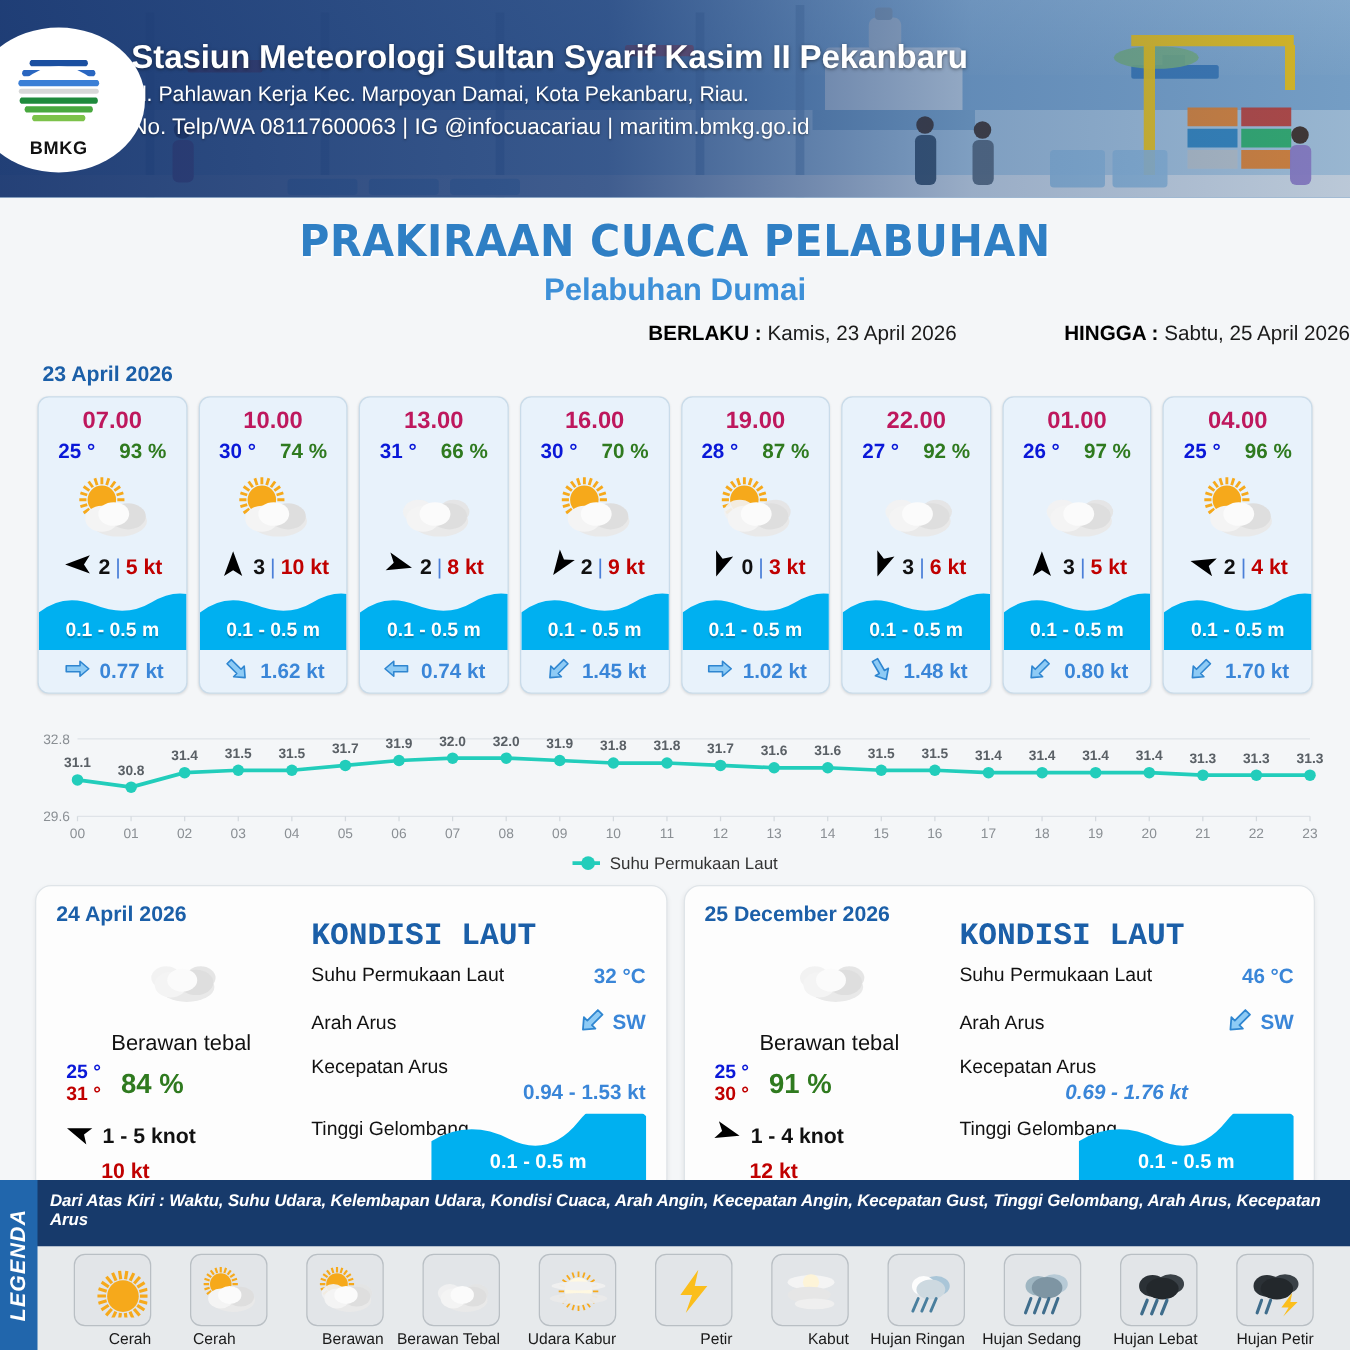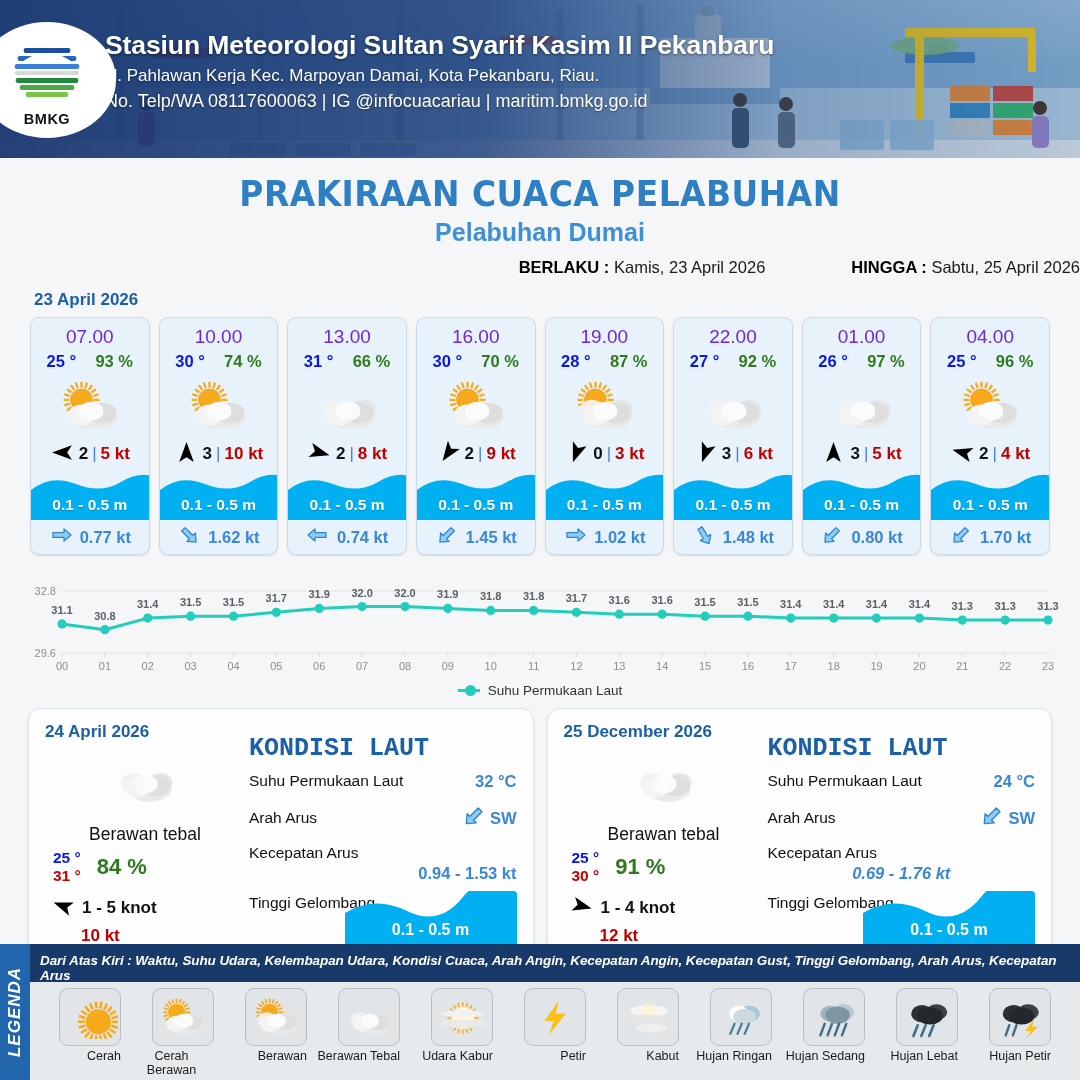--- a/index.html
+++ b/index.html
@@ -47,21 +47,21 @@
 
   
   .date-label { font-size:17px; font-weight:bold; color:#1b5fa8; margin:13px 0 7px 34px; }
 
   
   .cards { display:flex; gap:9px; padding:0 30px; }
   .card {
     width:127px; background:#e8f2fb; border:1px solid #c9dbe9; border-radius:9px;
     overflow:hidden; position:relative; box-shadow:0 1px 2px rgba(0,0,0,.10);
   }
-  .c-time { text-align:center; font-size:19px; font-weight:normal; color:#6d28d9; padding-top:8px; }
+  .c-time { text-align:center; font-size:19px; font-weight:bold; color:#be185d; padding-top:8px; }
   .c-th { display:flex; justify-content:space-around; align-items:baseline; padding:4px 6px 0; }
   .c-temp { font-size:16.5px; font-weight:bold; color:#0a18d8; }
   .c-hum  { font-size:16.5px; font-weight:bold; color:#2f7a1f; }
   .c-icon { height:62px; display:flex; align-items:center; justify-content:center; margin-top:3px; }
   .c-wind { display:flex; align-items:center; justify-content:center; gap:4px; height:36px; padding:0 4px; }
   .c-wind .dirn { font-size:17px; font-weight:bold; color:#111; }
   .c-wind .sep { color:#4a7fd8; font-size:17px; }
   .c-wind .gust { font-size:17px; font-weight:bold; color:#c00000; }
   .c-wave { position:relative; height:48px; }
   .wave-svg { position:absolute; top:0; left:0; }
@@ -105,21 +105,21 @@
   .kl-lab { font-size:15.5px; color:#111; }
   .kl-val { font-size:16.5px; font-weight:bold; color:#3a86d8; }
   .wave-badge { position:absolute; right:0; bottom:-4px; width:172px; height:56px; }
   .wave-badge span {
     position:absolute; left:0; right:0; bottom:8px; text-align:center;
     font-size:16px; font-weight:bold; color:#fff;
   }
 
   
   .legend { position:absolute; left:0; bottom:0; width:1080px; height:136px; background:#e7eaec; }
-  .leg-bar { width:1080px; height:38px; background:#173a6b; position:relative; }
+  .leg-bar { width:1080px; height:53px; background:#173a6b; position:relative; }
   .leg-note {
     position:absolute; left:40px; top:9px; font-size:13.5px; color:#fff;
     font-style:italic; font-weight:bold; letter-spacing:-.1px;
   }
   .leg-side {
     position:absolute; left:0; top:0; width:30px; height:136px; background:#2166ac;
     display:flex; align-items:center; justify-content:center;
   }
   .leg-side span {
     transform:rotate(-90deg); white-space:nowrap; color:#fff;
@@ -888,21 +888,21 @@
     <path d="M12 2 L19 21 L12 16.5 L5 21 Z" fill="#000"></path>
             </svg></span>
         <span class="ws">1  - 4 knot</span>
       </div>
       <div class="day-gust">12 kt</div>
     </div>
     <div class="day-right">
       <div class="kl-title">KONDISI LAUT</div>
       <div class="kl-row">
         <span class="kl-lab">Suhu Permukaan Laut</span>
-        <span class="kl-val">24 °C</span>
+        <span class="kl-val">46 °C</span>
       </div>
       <div class="kl-row">
         <span class="kl-lab">Arah Arus</span>
         <span style="display:flex;align-items:center;gap:3px;">
           <span><svg width="26" height="26" viewBox="0 0 24 24" style="transform:rotate(225deg)">
     <path d="M12 2 L18 9 h-3.6 v11 h-4.8 V9 H6 Z" fill="#8ecbf5" stroke="#2f86d0" stroke-width="1.3" stroke-linejoin="round"></path>
               </svg></span>
           <span class="kl-val">SW</span>
         </span>
       </div>

